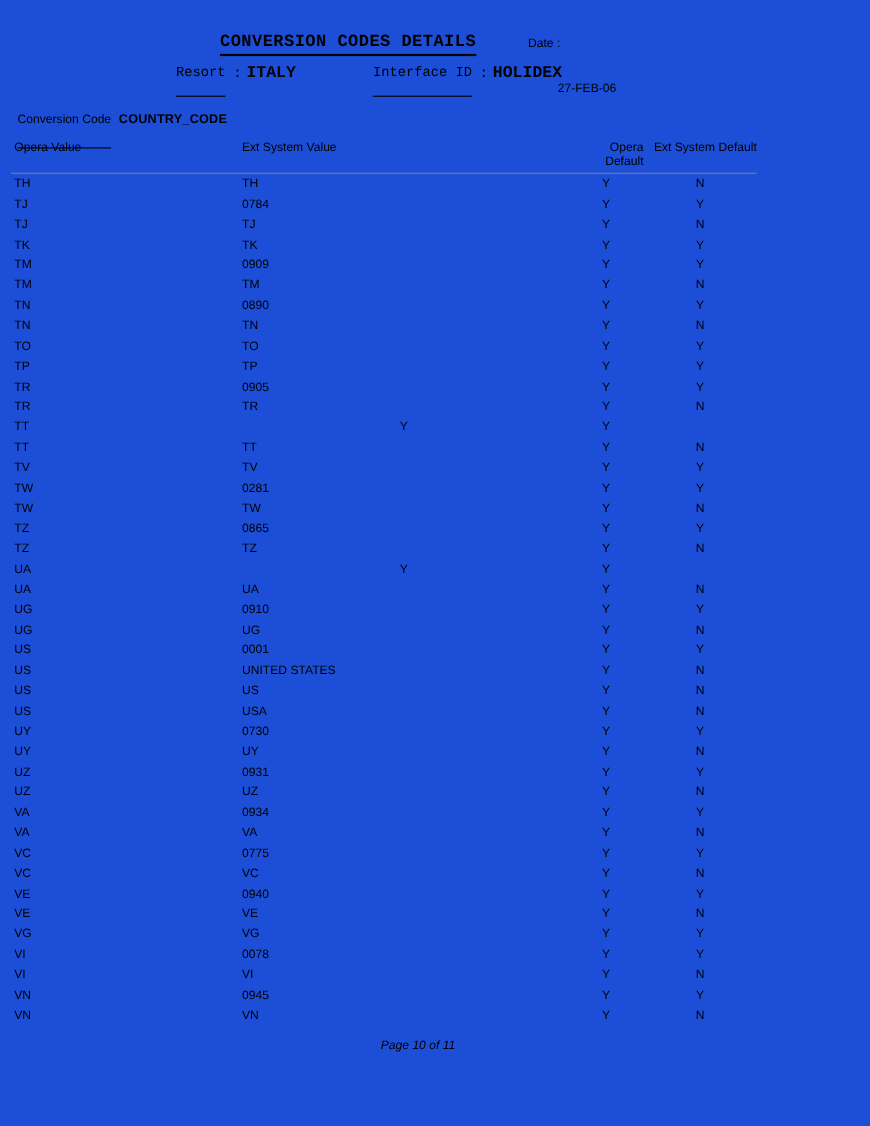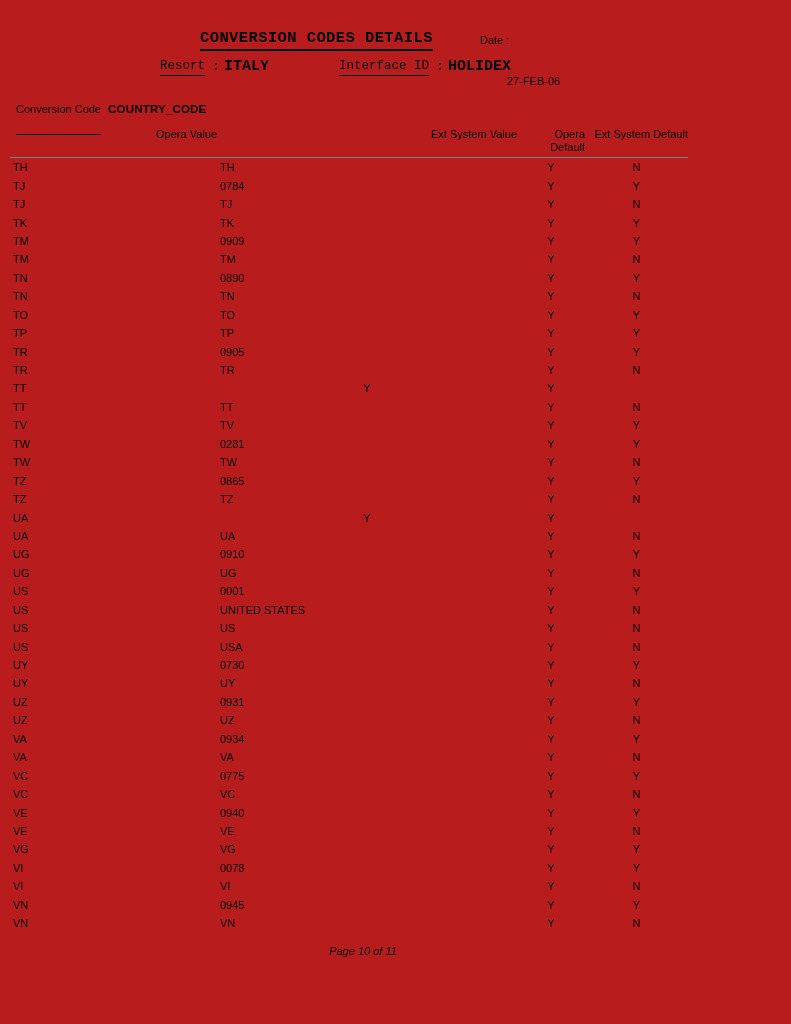--- a/index.html
+++ b/index.html
@@ -4,21 +4,21 @@
 <style>
   html, body { margin: 0; padding: 0; }
   body {
     width: 791px; height: 1024px;
     background: #ffffff;
     font-family: "Liberation Sans", sans-serif;
     color: #000000;
     position: relative;
     overflow: hidden;
   }
-  .page { position: absolute; inset: 0; background: #b91c1c; }
+  .page { position: absolute; inset: 0; background: #1d4ed8; }
 
   
   .title {
     position: absolute; top: 29px; left: 200px;
     font-family: "Liberation Mono", monospace;
     font-weight: bold; font-size: 15.5px;
     letter-spacing: 0.4px;
     border-bottom: 2px solid #000;
     padding-bottom: 2px;
     white-space: pre;
@@ -29,21 +29,21 @@
   }
   .date-value {
     position: absolute; top: 35px; left: 507px;
     font-size: 11px;
     margin-top: 40px;
   }
   .mono-label {
     font-family: "Liberation Mono", monospace;
     font-size: 12.5px;
     border-bottom: 1.5px solid #000;
-    padding-bottom: 2px;
+    padding-bottom: 14px;
   }
   .mono-colon {
     font-family: "Liberation Mono", monospace;
     font-size: 13px;
   }
   .mono-value {
     font-family: "Liberation Mono", monospace;
     font-weight: bold; font-size: 15px;
   }
   .resort-label    { position: absolute; top: 59px; left: 160px; }
@@ -72,35 +72,35 @@
     width: 678px;
   }
   .thead {
     display: grid;
     grid-template-columns: 207px 300px 68px 103px;
     font-size: 11px;
     line-height: 13px;
     padding: 2px 0 3px 0;
     border-bottom: 1px solid #7d7d7d;
   }
-  .thead .c0, .thead .c1 { text-align: right; padding-left: 3px; }
+  .thead .c0, .thead .c1 { text-align: left; padding-left: 3px; }
   .thead .c2, .thead .c3 { text-align: right; }
   .row {
     display: grid;
     grid-template-columns: 207px 300px 68px 103px;
     height: 18.45px;
     align-items: center;
     font-size: 11px;
   }
   .row .c0, .row .c1 { text-align: left; padding-left: 3px; }
   .row .c2, .row .c3 { text-align: center; }
 
   
   .footer {
-    position: absolute; top: 945px; left: 0; width: 726px;
+    position: absolute; top: 945px; left: 17px; width: 726px;
     text-align: center;
     font-size: 11px;
     font-style: italic;
   }
 </style>
 </head>
 <body>
 
 <div class="page">
 

